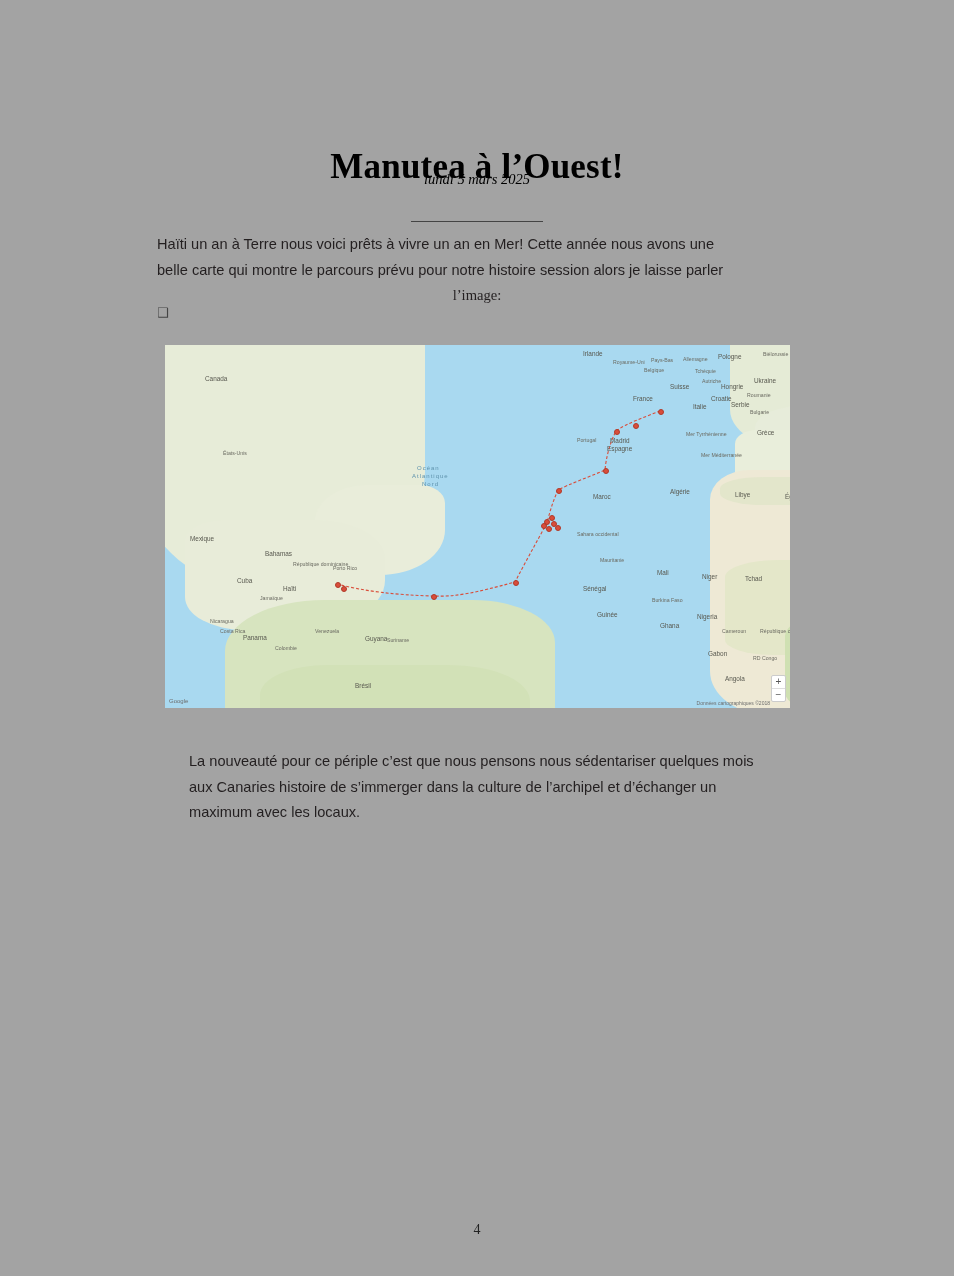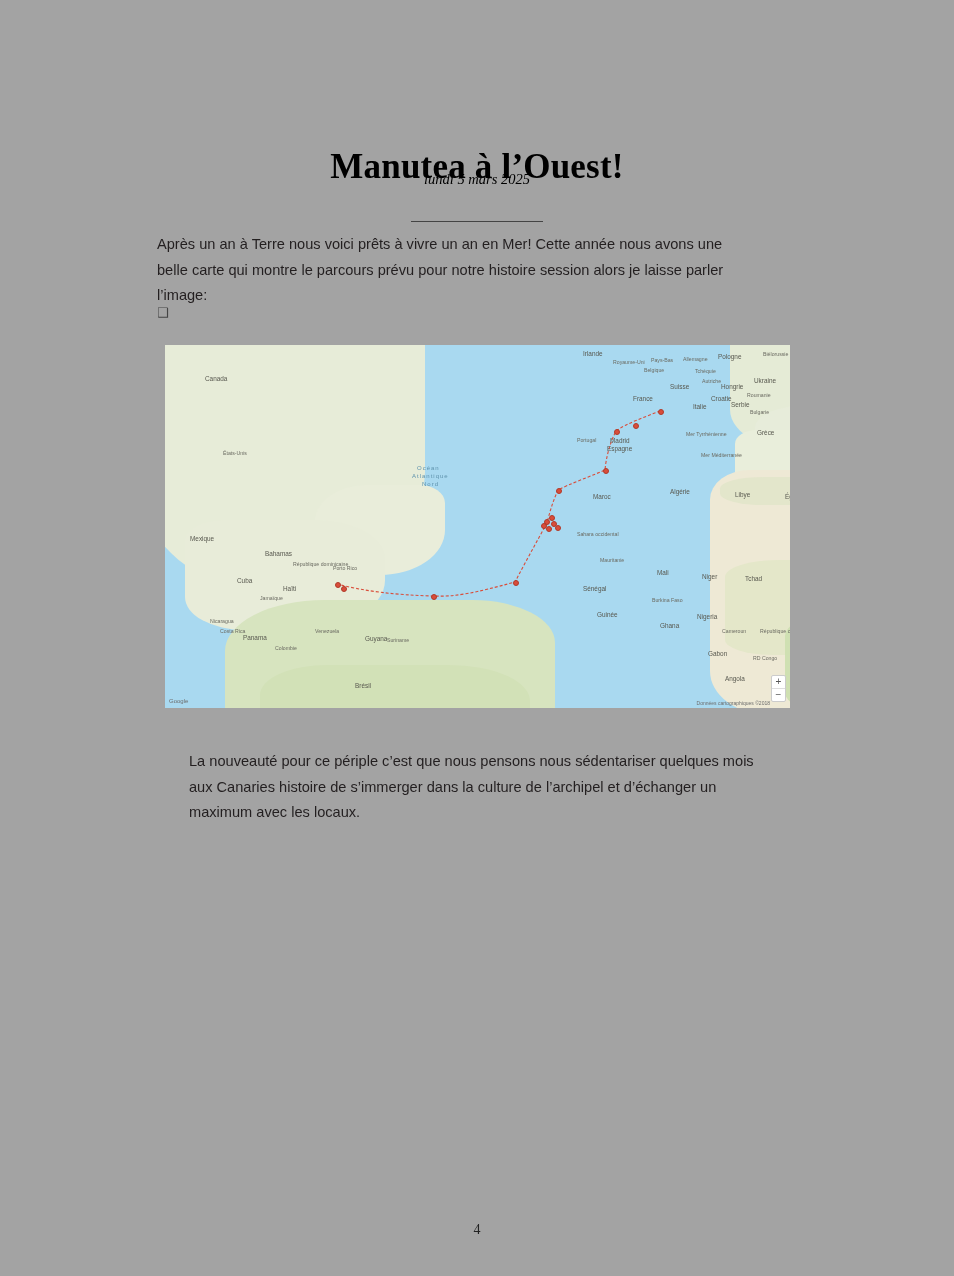--- a/index.html
+++ b/index.html
@@ -54,21 +54,21 @@
   .para {
     position: absolute;
     left: 157px;
     width: 640px;
     font-size: 14.6px;
     line-height: 25.5px;
     color: #231f20;
     text-align: justify;
   }
   .para-1 { top: 232px; }
-  .para-1 .lastline { text-align: left; }
+  .para-1 .lastline { text-align: center; font-family: Liberation Serif, serif; }
   .missing-glyph {
     position: absolute;
     left: 157px;
     top: 305px;
     font-size: 13px;
     color: #444;
     font-family: "DejaVu Sans", sans-serif;
   }
   .para-2 {
     top: 749px;
@@ -230,21 +230,21 @@
 </head>
 <body>
 
 <div class="page">
 
   <h1 class="title">Manutea à l’Ouest!</h1>
   <div class="subtitle">lundi 5 mars 2025</div>
   <div class="rule"></div>
 
   <div class="para para-1">
-    <div>Après un an à Terre nous voici prêts à vivre un an en Mer! Cette année nous avons une</div>
+    <div>Haïti un an à Terre nous voici prêts à vivre un an en Mer! Cette année nous avons une</div>
     <div>belle carte qui montre le parcours prévu pour notre histoire session alors je laisse parler</div>
     <div class="lastline">l’image:</div>
   </div>
 
   <div class="missing-glyph">❑</div>
 
   <div class="map-wrap">
     <div class="map-ocean"></div>
 
     <div class="land na"></div>

